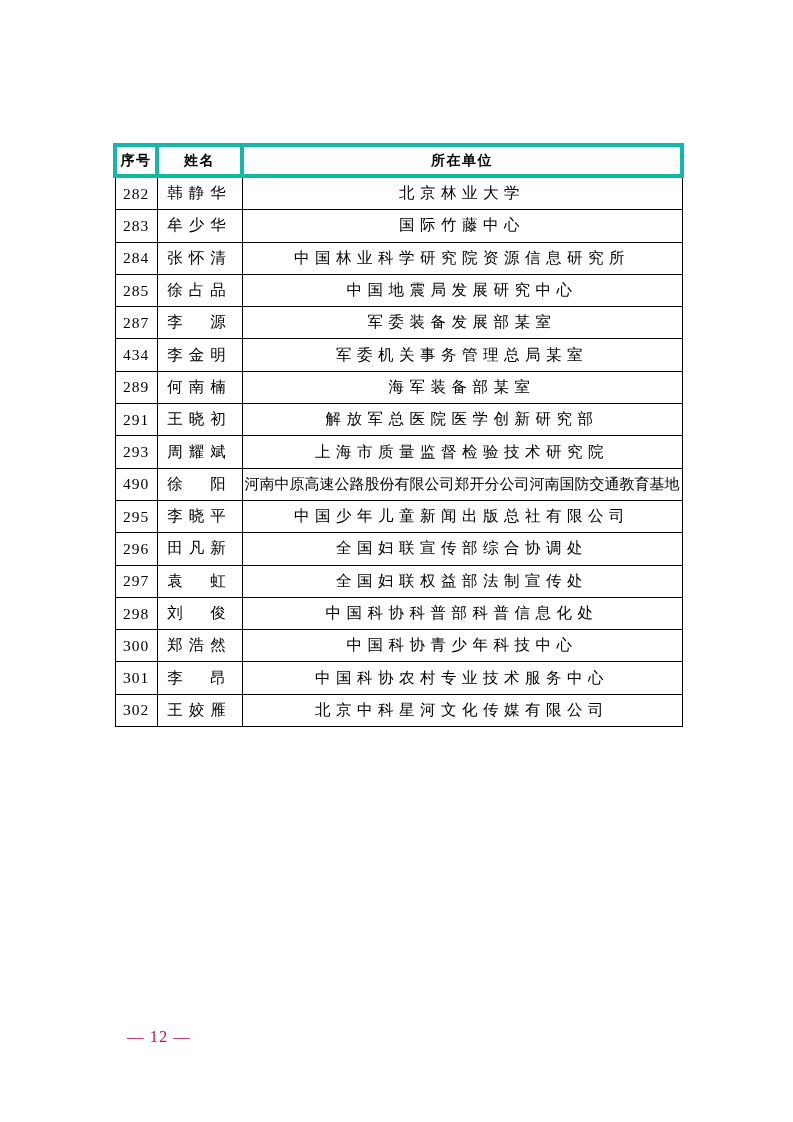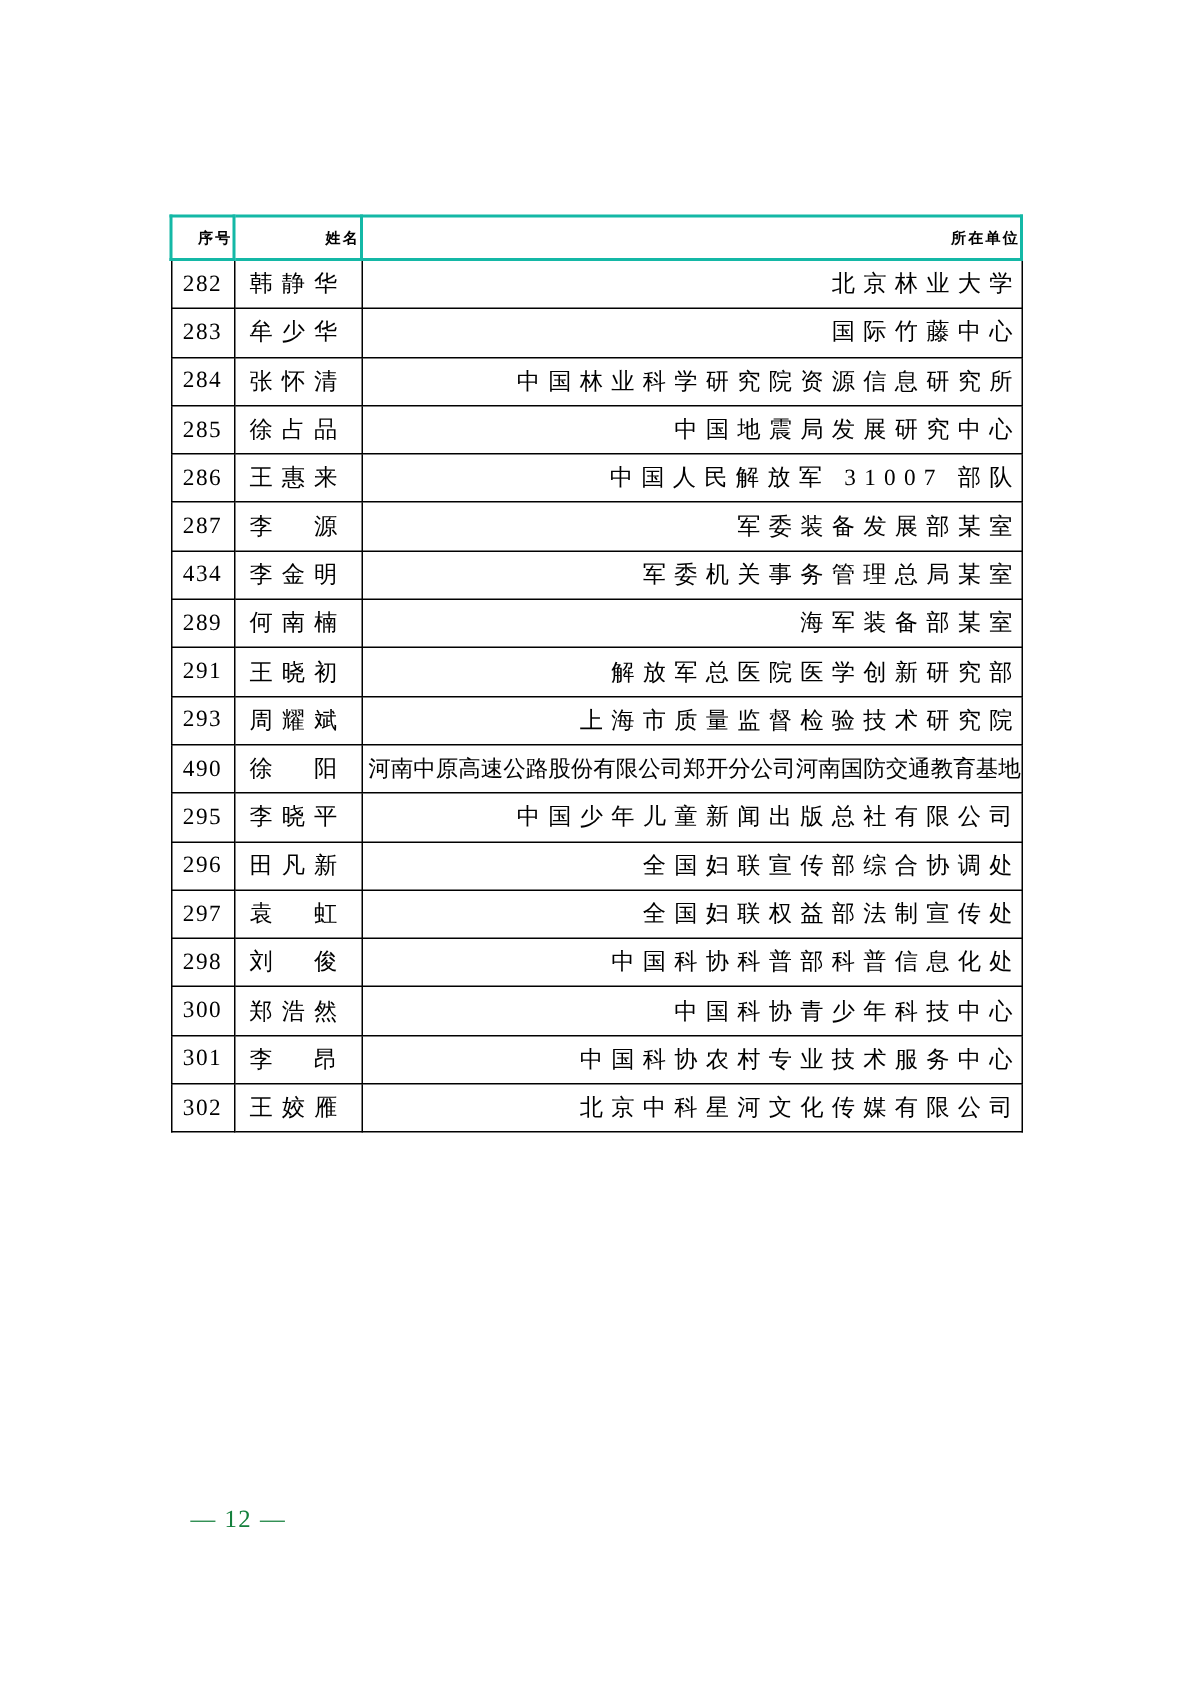--- a/index.html
+++ b/index.html
@@ -25,28 +25,28 @@
   table.roster {
     position: absolute;
     left: 113px;
     top: 143px;
     width: 567px;
     border-collapse: collapse;
     table-layout: fixed;
     border: 1.5px solid #000000;
   }
   table.roster th {
-    border: 2px solid #14b8a6;
+    border: 4px solid #14b8a6;
     height: 27px;
     padding: 0;
     font-family: "Liberation Sans", "DejaVu Sans", sans-serif;
     font-weight: bold;
-    font-size: 10px;
+    font-size: 14px;
     letter-spacing: 1.5px;
-    text-align: right;
+    text-align: center;
     vertical-align: middle;
   }
   table.roster td {
     border: 1px solid #000000;
     height: 31.3px;
     padding: 0;
     vertical-align: middle;
     font-size: 15.5px;
     overflow: hidden;
   }
@@ -55,34 +55,34 @@
     font-size: 15px;
     letter-spacing: 1px;
     font-family: "Liberation Serif", "DejaVu Serif", serif;
   }
   td.name {
     text-align: center;
     letter-spacing: 6px;
     padding-left: 10px;
   }
   td.unit {
-    text-align: right;
+    text-align: center;
     letter-spacing: 5.5px;
     padding-left: 20px;
     padding-right: 2px;
     white-space: nowrap;
   }
   .page-number {
     position: absolute;
     left: 127px;
-    top: 1003px;
+    top: 1027px;
     font-size: 16.5px;
     letter-spacing: 1px;
     font-family: "Liberation Serif", "DejaVu Serif", serif;
-    color: #15803d;
+    color: #be185d;
   }
 </style>
 </head>
 <body>
 
 <div class="page">
 
   <table class="roster">
     <colgroup>
       <col style="width:42px">
@@ -109,25 +109,20 @@
       </tr>
       <tr>
         <td class="serial">284</td>
         <td class="name">张怀清</td>
         <td class="unit">中国林业科学研究院资源信息研究所</td>
       </tr>
       <tr>
         <td class="serial">285</td>
         <td class="name">徐占品</td>
         <td class="unit">中国地震局发展研究中心</td>
-      </tr>
-      <tr>
-        <td class="serial">286</td>
-        <td class="name">王惠来</td>
-        <td class="unit">中国人民解放军 31007 部队</td>
       </tr>
       <tr>
         <td class="serial">287</td>
         <td class="name">李　源</td>
         <td class="unit">军委装备发展部某室</td>
       </tr>
       <tr>
         <td class="serial">434</td>
         <td class="name">李金明</td>
         <td class="unit">军委机关事务管理总局某室</td>

